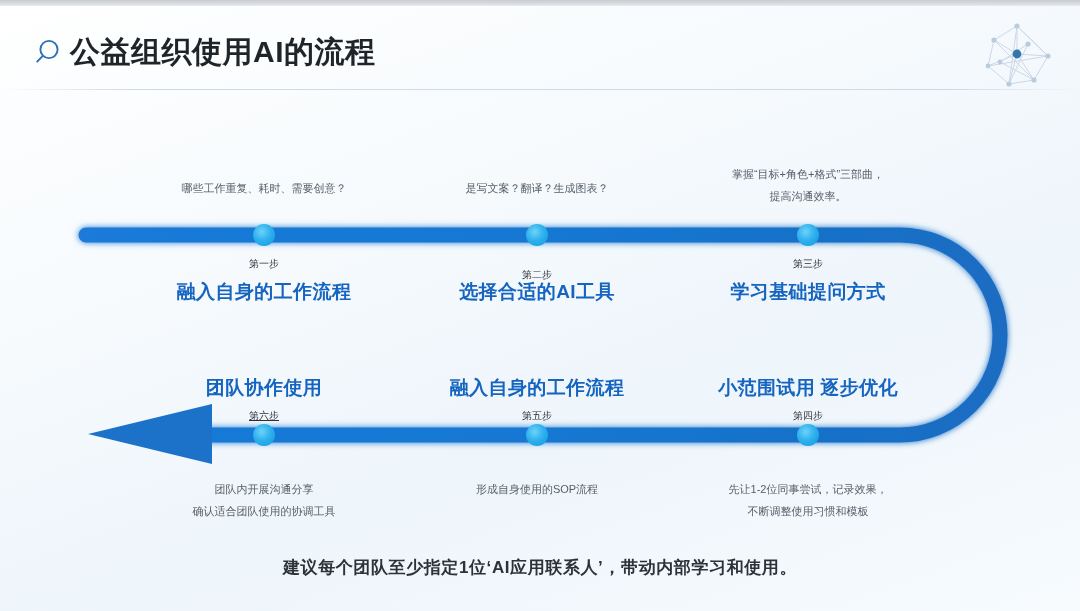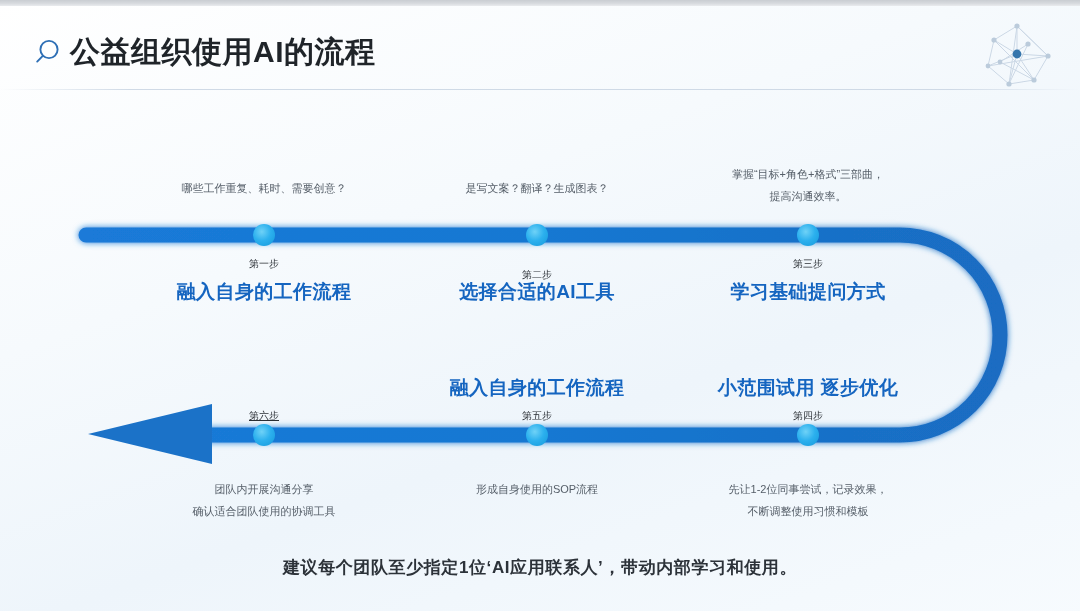--- a/index.html
+++ b/index.html
@@ -204,26 +204,27 @@
 
   <div class="tx step-ord" style="left:144px; top:253px; width:240px;">第一步</div>
   <div class="tx step-title" style="left:144px; top:278px; width:240px;">融入自身的工作流程</div>
 
   <div class="tx step-ord" style="left:417px; top:253px; width:240px;margin-top:11px;">第二步</div>
   <div class="tx step-title" style="left:417px; top:278px; width:240px;">选择合适的AI工具</div>
 
   <div class="tx step-ord" style="left:688px; top:253px; width:240px;">第三步</div>
   <div class="tx step-title" style="left:688px; top:278px; width:240px;">学习基础提问方式</div>
 
-  <div class="tx step-title" style="left:688px; top:374px; width:240px;">小范围试用 逐步优化</div>
+  <div class="tx step-title" style="left:688px; top:374px; width:240px;font-family:Liberation Serif, serif;">小范围试用 逐步优化</div>
   <div class="tx step-ord" style="left:688px; top:405px; width:240px;">第四步</div>
 
   <div class="tx step-title" style="left:417px; top:374px; width:240px;">融入自身的工作流程</div>
   <div class="tx step-ord" style="left:417px; top:405px; width:240px;">第五步</div>
 
+  <div class="tx step-title" style="left:144px; top:374px; width:240px;">团队协作使用</div>
   <div class="tx step-ord" style="left:144px; top:405px; width:240px;text-decoration:underline;">第六步</div>
 
   <div class="tx caption" style="left:124px; top:478px; width:280px;">团队内开展沟通分享
 确认适合团队使用的协调工具</div>
   <div class="tx caption" style="left:397px; top:478px; width:280px;">形成自身使用的SOP流程</div>
   <div class="tx caption" style="left:668px; top:478px; width:280px;">先让1-2位同事尝试，记录效果，
 不断调整使用习惯和模板</div>
 
   <div class="footer-note">建议每个团队至少指定1位‘AI应用联系人’，带动内部学习和使用。</div>
 

